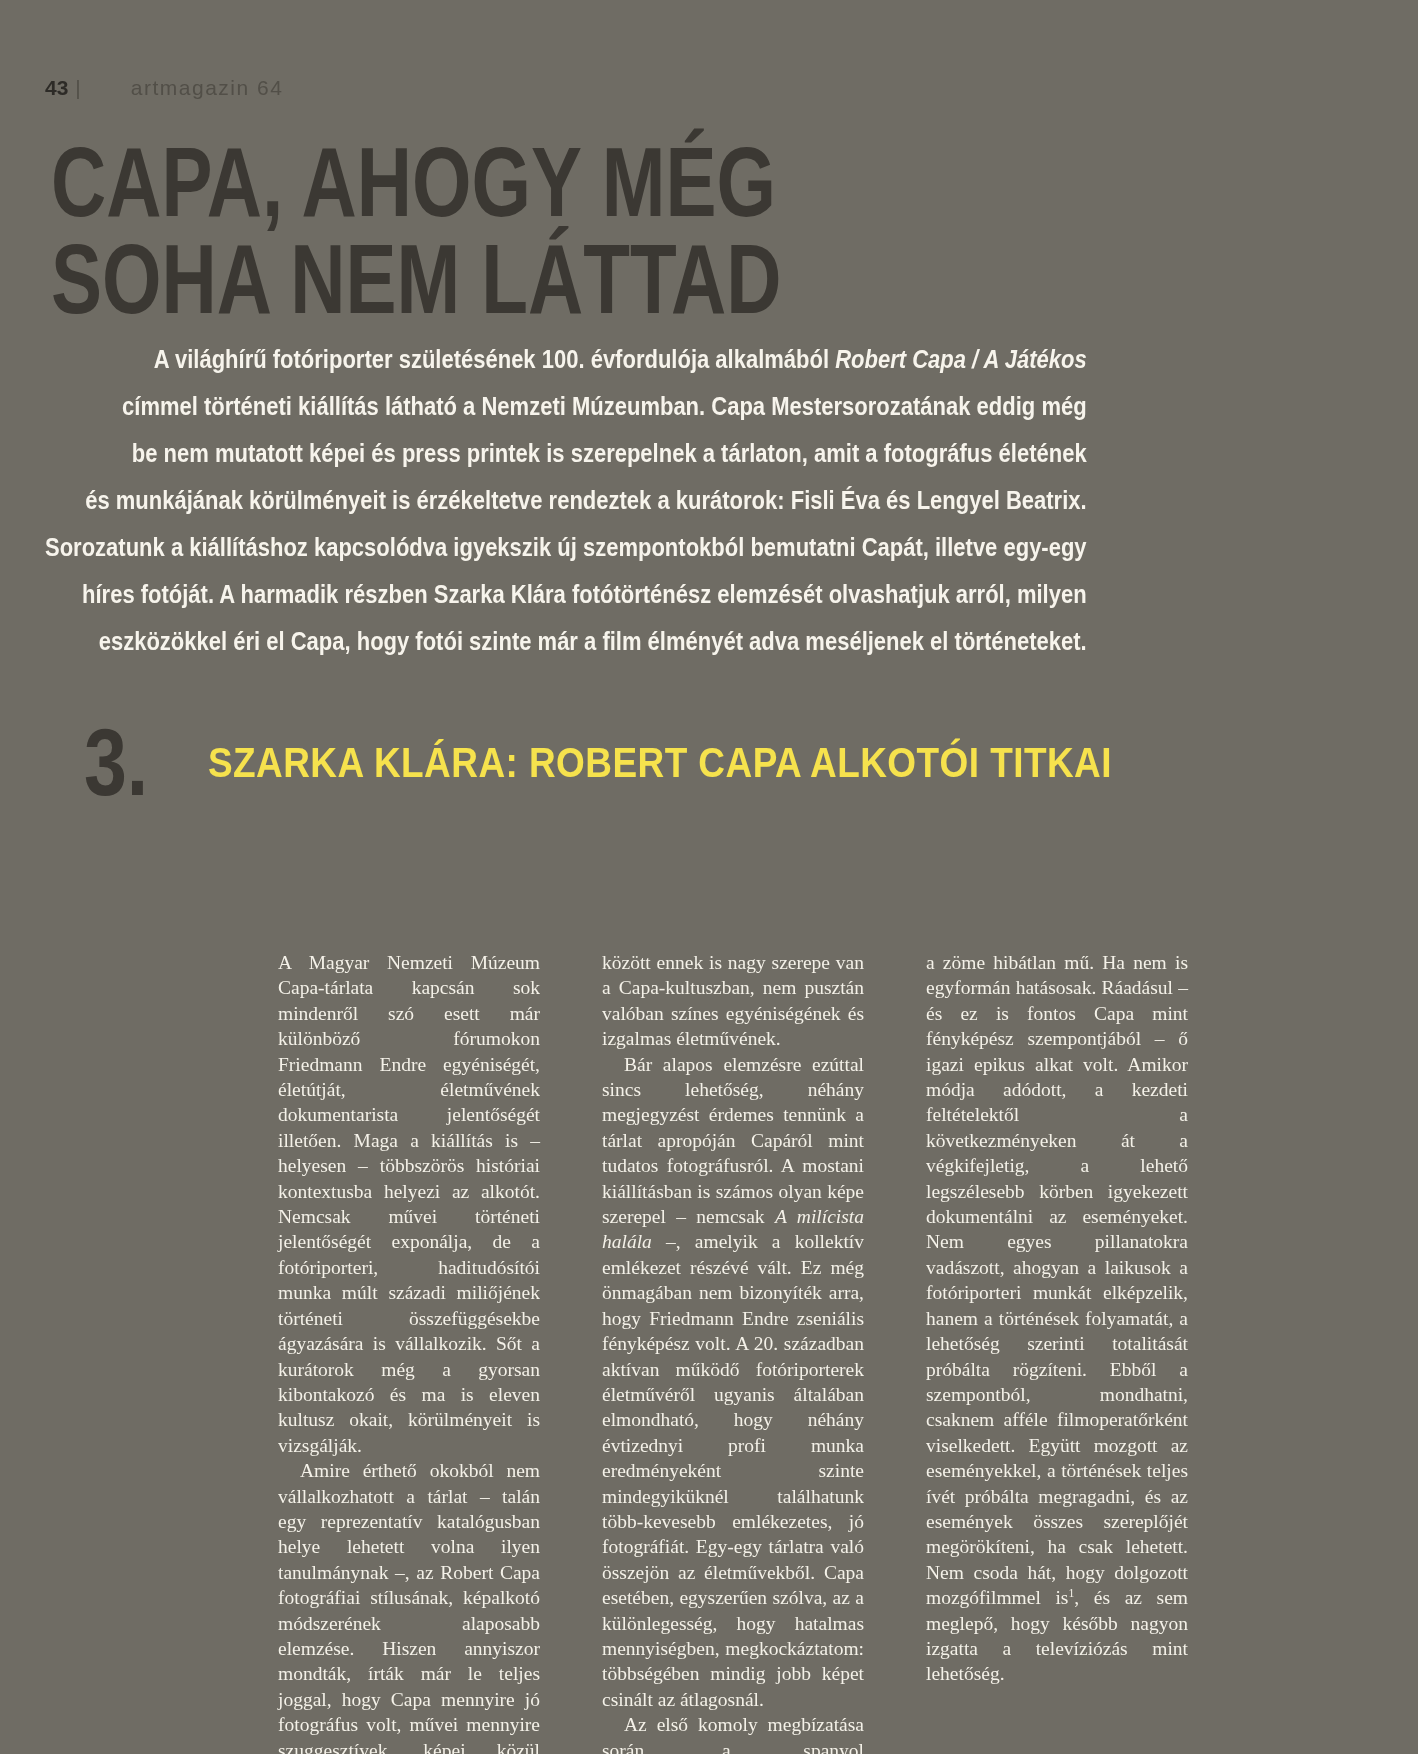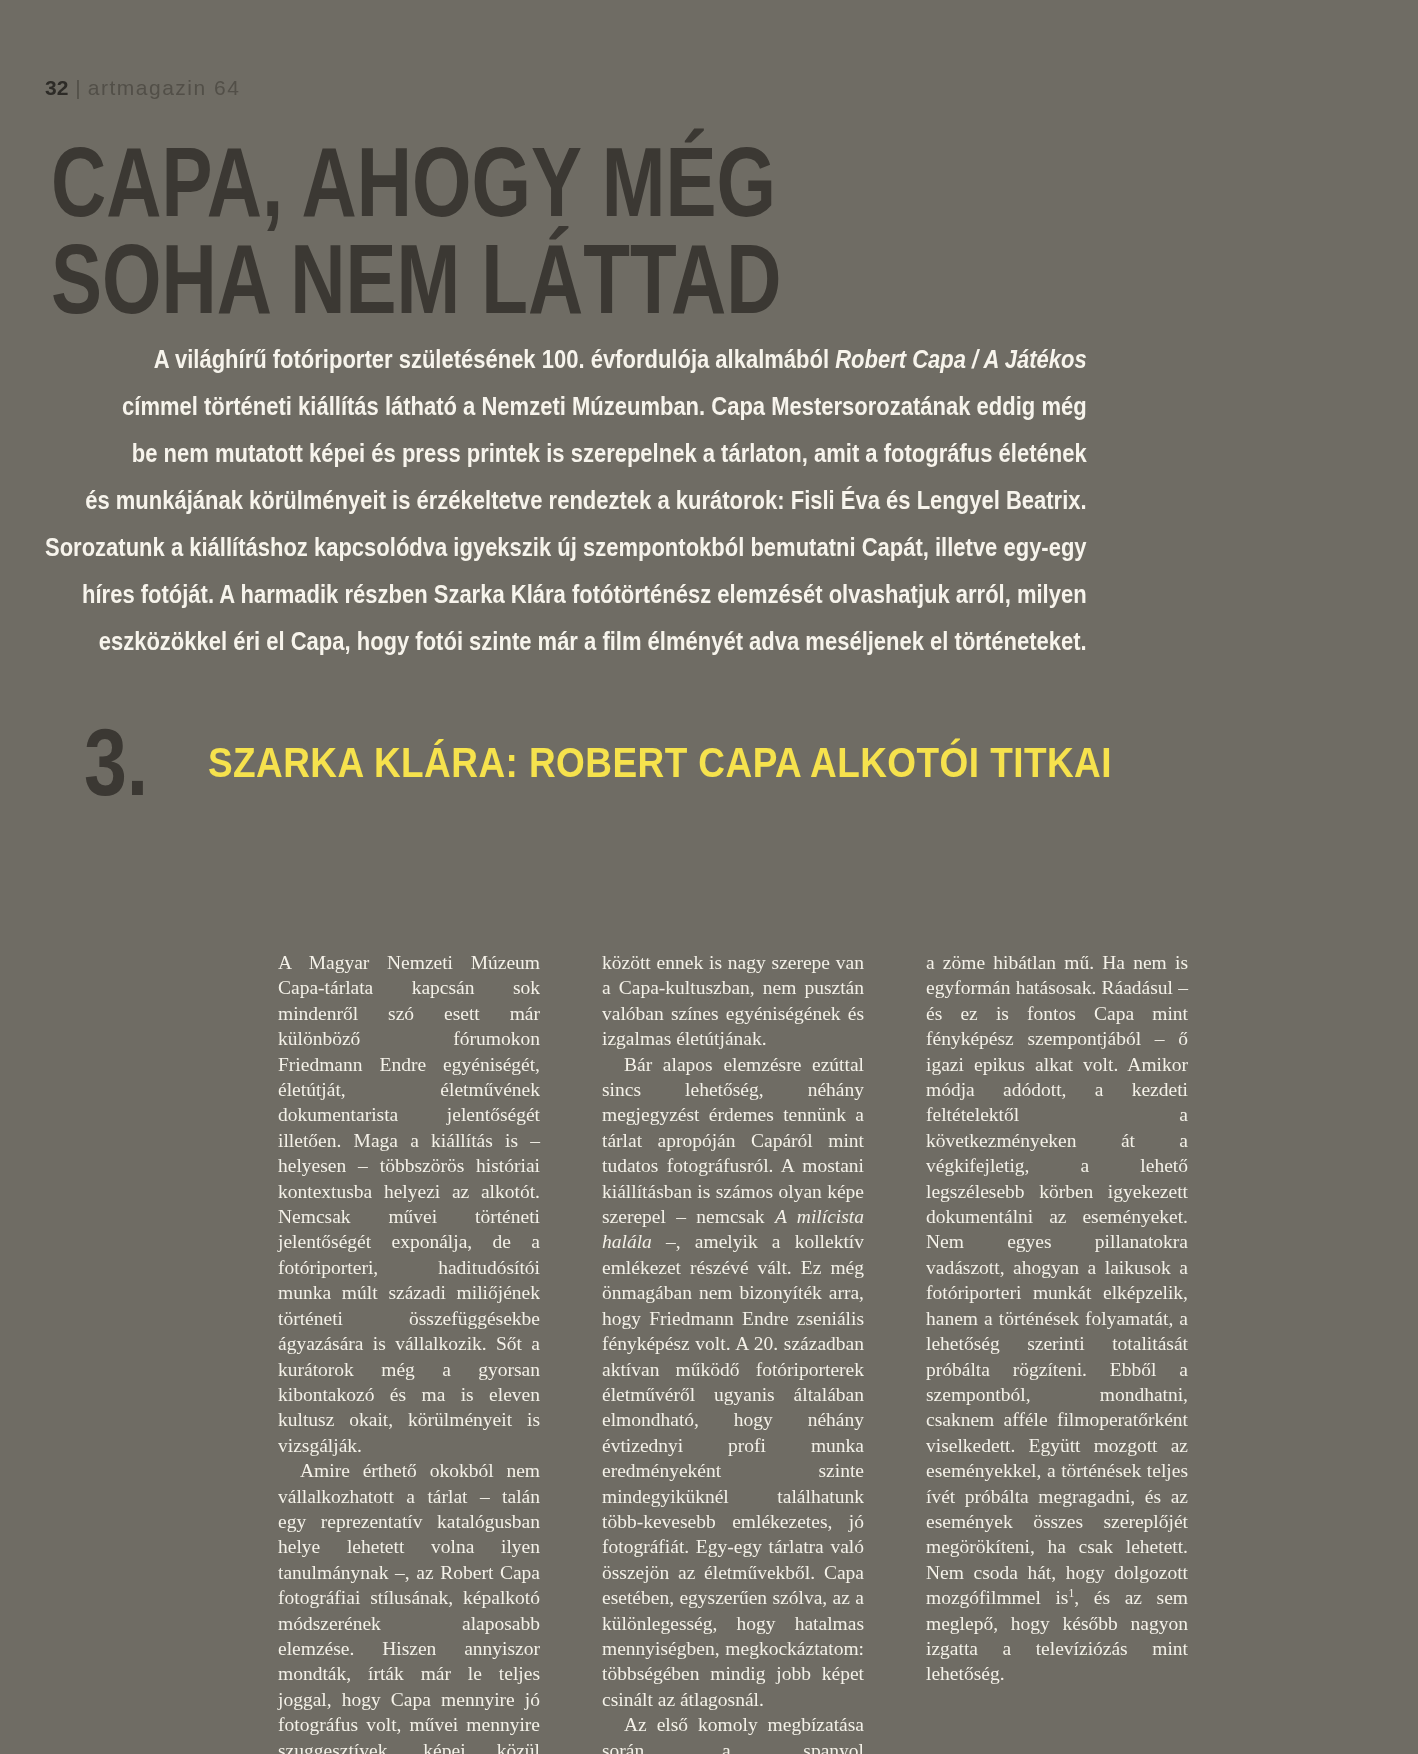--- a/index.html
+++ b/index.html
@@ -15,21 +15,21 @@
   body{
     width:1418px;height:1754px;
     background:var(--background);
     font-family:"Liberation Sans", sans-serif;
     overflow:hidden;position:relative;
   }
   .page{position:absolute;inset:0;}
   .header{position:absolute;left:45px;top:76px;font-size:21px;}
   .pagenum{font-weight:700;color:var(--page-number);}
   .sep{color:var(--magazine);padding:0 7px;font-weight:400;}
-  .mag{color:var(--magazine);letter-spacing:1.5px;}
+  .mag{color:var(--magazine);letter-spacing:1.5px;margin-left:43px;}
   .title{position:absolute;left:43px;top:126px;margin:8px;
     font-size:98px;line-height:97px;font-weight:700;
     color:var(--title);text-transform:uppercase;}
   .tline{display:block;transform:scaleX(0.78);transform-origin:0 50%;white-space:nowrap;}
   .lead{position:absolute;left:45px;top:336px;
     font-size:25px;font-weight:700;color:var(--lead-text);text-align:right;}
   .lead-line{line-height:47px;transform:scaleX(0.88);transform-origin:0 50%;white-space:nowrap;}
   .lead-line em{font-style:italic;}
   .section-number{position:absolute;left:84px;top:712px;
     font-size:94px;line-height:102px;font-weight:700;color:var(--title);
@@ -44,21 +44,21 @@
     font-size:19.5px;line-height:25.4px;color:var(--body-text);}
   .col p.indent{text-indent:22px;}
   .col p em{font-style:italic;}
   .col p sup{font-size:0.6em;line-height:0;}
 </style>
 </head>
 <body>
 
 <div class="page">
   <div class="header">
-    <span class="pagenum">32</span><span class="sep">|</span><span class="mag">artmagazin 64</span>
+    <span class="pagenum">43</span><span class="sep">|</span><span class="mag">artmagazin 64</span>
   </div>
 
   <h1 class="title">
     <span class="tline">CAPA, AHOGY MÉG</span>
     <span class="tline">SOHA NEM LÁTTAD</span>
   </h1>
 
   <div class="lead">
       <div class="lead-line"><span>A világhírű fotóriporter születésének 100. évfordulója alkalmából </span><em>Robert Capa / A Játékos</em></div>
       <div class="lead-line"><span>címmel történeti kiállítás látható a Nemzeti Múzeumban. Capa Mestersorozatának eddig még</span></div>
@@ -71,21 +71,21 @@
 
   <div class="section-number">3.</div>
   <h2 class="section-heading">SZARKA KLÁRA: ROBERT CAPA ALKOTÓI TITKAI</h2>
 
   <div class="columns">
       <div class="col">
         <p><span>A Magyar Nemzeti Múzeum Capa-tárlata kapcsán sok mindenről szó esett már különböző fórumokon Friedmann Endre egyéniségét, életútját, életművének dokumentarista jelentőségét illetően. Maga a kiállítás is – helyesen – többszörös históriai kontextusba helyezi az alkotót. Nemcsak művei történeti jelentőségét exponálja, de a fotóriporteri, haditudósítói munka múlt századi miliőjének történeti összefüggésekbe ágyazására is vállalkozik. Sőt a kurátorok még a gyorsan kibontakozó és ma is eleven kultusz okait, körülményeit is vizsgálják.</span></p>
         <p class="indent"><span>Amire érthető okokból nem vállalkozhatott a tárlat – talán egy reprezentatív katalógusban helye lehetett volna ilyen tanulmánynak –, az Robert Capa fotográfiai stílusának, képalkotó módszerének alaposabb elemzése. Hiszen annyiszor mondták, írták már le teljes joggal, hogy Capa mennyire jó fotográfus volt, művei mennyire szuggesztívek, képei közül nagyon sok örökre befészkeli magát az emberek emlékei közé. Fényképei egy része idővel szinte ikonikussá vált. Többek</span></p>
       </div>
       <div class="col">
-        <p><span>között ennek is nagy szerepe van a Capa-kultuszban, nem pusztán valóban színes egyéniségének és izgalmas életútjának.</span></p>
+        <p><span>között ennek is nagy szerepe van a Capa-kultuszban, nem pusztán valóban színes egyéniségének és izgalmas életművének.</span></p>
         <p class="indent"><span>Bár alapos elemzésre ezúttal sincs lehetőség, néhány megjegyzést érdemes tennünk a tárlat apropóján Capáról mint tudatos fotográfusról. A mostani kiállításban is számos olyan képe szerepel – nemcsak </span><em>A milícista halála</em><span> –, amelyik a kollektív emlékezet részévé vált. Ez még önmagában nem bizonyíték arra, hogy Friedmann Endre zseniális fényképész volt. A 20. században aktívan működő fotóriporterek életművéről ugyanis általában elmondható, hogy néhány évtizednyi profi munka eredményeként szinte mindegyiküknél találhatunk több-kevesebb emlékezetes, jó fotográfiát. Egy-egy tárlatra való összejön az életművekből. Capa esetében, egyszerűen szólva, az a különlegesség, hogy hatalmas mennyiségben, megkockáztatom: többségében mindig jobb képet csinált az átlagosnál.</span></p>
         <p class="indent"><span>Az első komoly megbízatása során, a spanyol polgárháborúban exponált filmjeinek majd minden kockája, legalábbis</span></p>
       </div>
       <div class="col">
         <p><span>a zöme hibátlan mű. Ha nem is egyformán hatásosak. Ráadásul – és ez is fontos Capa mint fényképész szempontjából – ő igazi epikus alkat volt. Amikor módja adódott, a kezdeti feltételektől a következményeken át a végkifejletig, a lehető legszélesebb körben igyekezett dokumentálni az eseményeket. Nem egyes pillanatokra vadászott, ahogyan a laikusok a fotóriporteri munkát elképzelik, hanem a történések folyamatát, a lehetőség szerinti totalitását próbálta rögzíteni. Ebből a szempontból, mondhatni, csaknem afféle filmoperatőrként viselkedett. Együtt mozgott az eseményekkel, a történések teljes ívét próbálta megragadni, és az események összes szereplőjét megörökíteni, ha csak lehetett. Nem csoda hát, hogy dolgozott mozgófilmmel is</span><sup>1</sup><span>, és az sem meglepő, hogy később nagyon izgatta a televíziózás mint lehetőség.</span></p>
       </div>
     </div>
 </div>
 
 </body></html>

